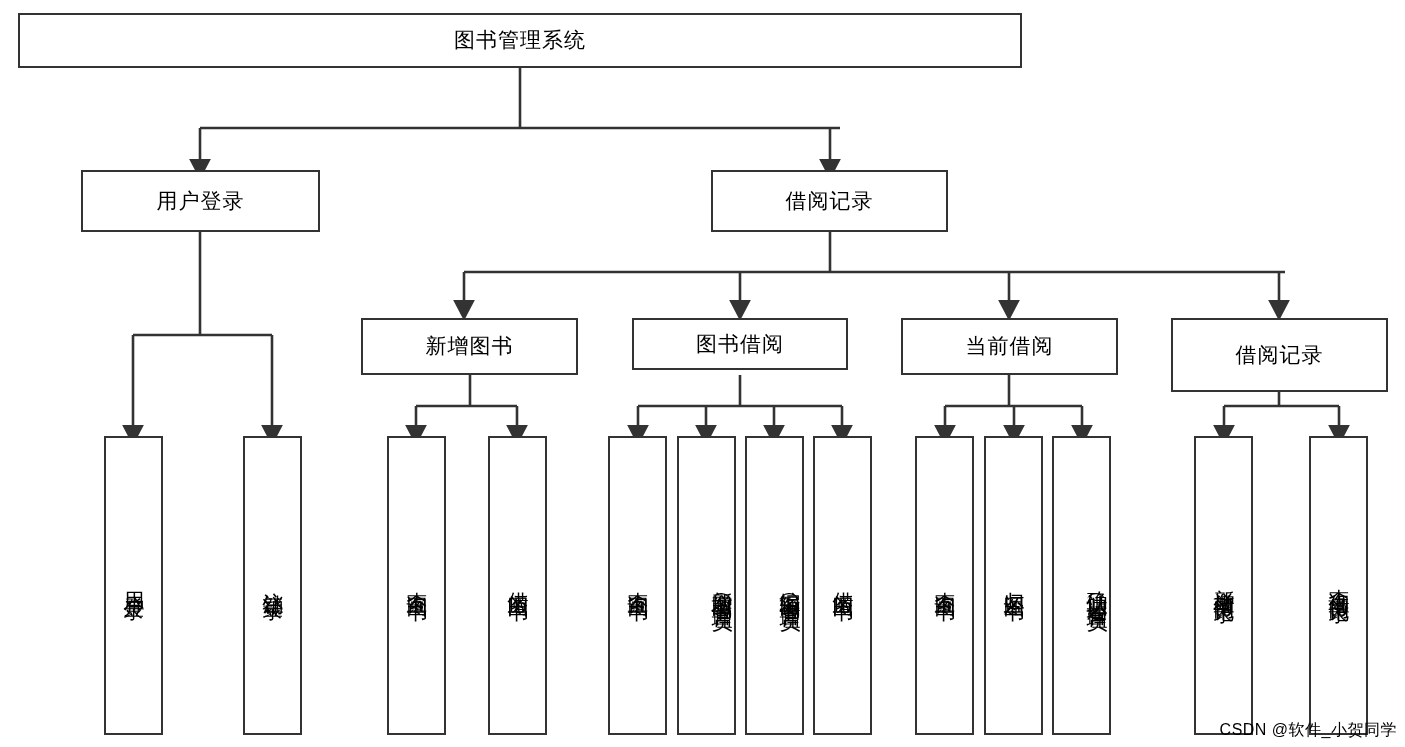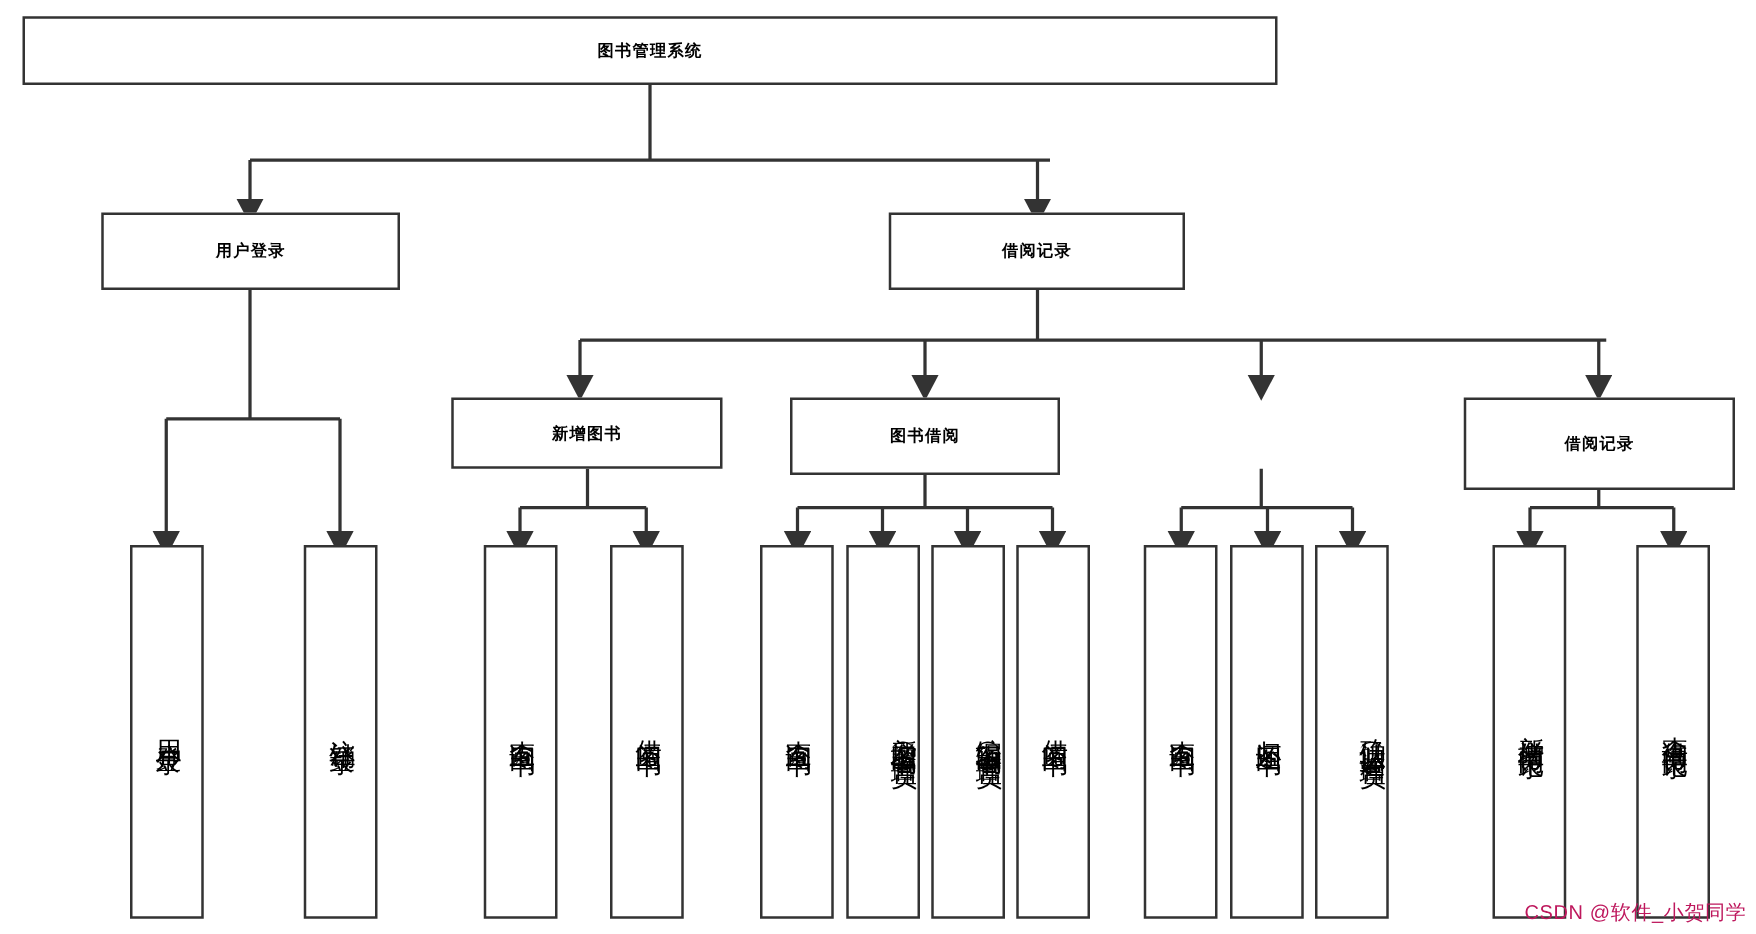--- a/index.html
+++ b/index.html
@@ -32,23 +32,22 @@
     border: 2px solid #333333;
     background: #ffffff;
     display: flex;
     align-items: center;
     justify-content: center;
     color: #000000;
     text-align: center;
     line-height: 1.18;
   }
   .node.horiz {
-    font-size: 13px;
+    font-size: 21px;
     letter-spacing: 1px;
-    font-weight: bold;
   }
   .node.vert {
     writing-mode: vertical-rl;
     text-orientation: upright;
     font-size: 21px;
     letter-spacing: 3px;
     padding-top: 14px;
     padding-bottom: 10px;
     align-items: flex-start;
     justify-content: center;
@@ -58,21 +57,21 @@
     padding-top: 0;
   }
   .node .label {
     display: block;
   }
   #watermark {
     position: absolute;
     right: 8px;
     bottom: 6px;
     font-size: 16px;
-    color: #be185d;
+    color: #000000;
     letter-spacing: 0.5px;
     white-space: nowrap;
   }
 </style>
 </head>
 <body>
 
 <div id="diagram-root">
 
   <svg id="edge-layer" viewBox="0 0 1405 747" width="1405" height="747" xmlns="http://www.w3.org/2000/svg">
@@ -132,22 +131,25 @@
   <div class="node horiz" style="left:81px; top:170px; width:239px; height:62px;">
     <span class="label">用户登录</span>
   </div>
   <div class="node horiz" style="left:711px; top:170px; width:237px; height:62px;">
     <span class="label">借阅记录</span>
   </div>
 
   <div class="node horiz" style="left:361px; top:318px; width:217px; height:57px;">
     <span class="label">新增图书</span>
   </div>
-  <div class="node horiz" style="left:632px; top:318px; width:216px; height:62px;">
+  <div class="node horiz" style="left:632px; top:318px; width:216px; height:52px;">
     <span class="label">图书借阅</span>
+  </div>
+  <div class="node horiz" style="left:901px; top:318px; width:217px; height:57px;">
+    <span class="label">当前借阅</span>
   </div>
   <div class="node horiz" style="left:1171px; top:318px; width:217px; height:74px;">
     <span class="label">借阅记录</span>
   </div>
 
   <div class="node vert midstart" style="left:104px; top:436px; width:59px; height:299px;">
     <span class="label">用户登录</span>
   </div>
   <div class="node vert midstart" style="left:243px; top:436px; width:59px; height:299px;">
     <span class="label">注销登录</span>

